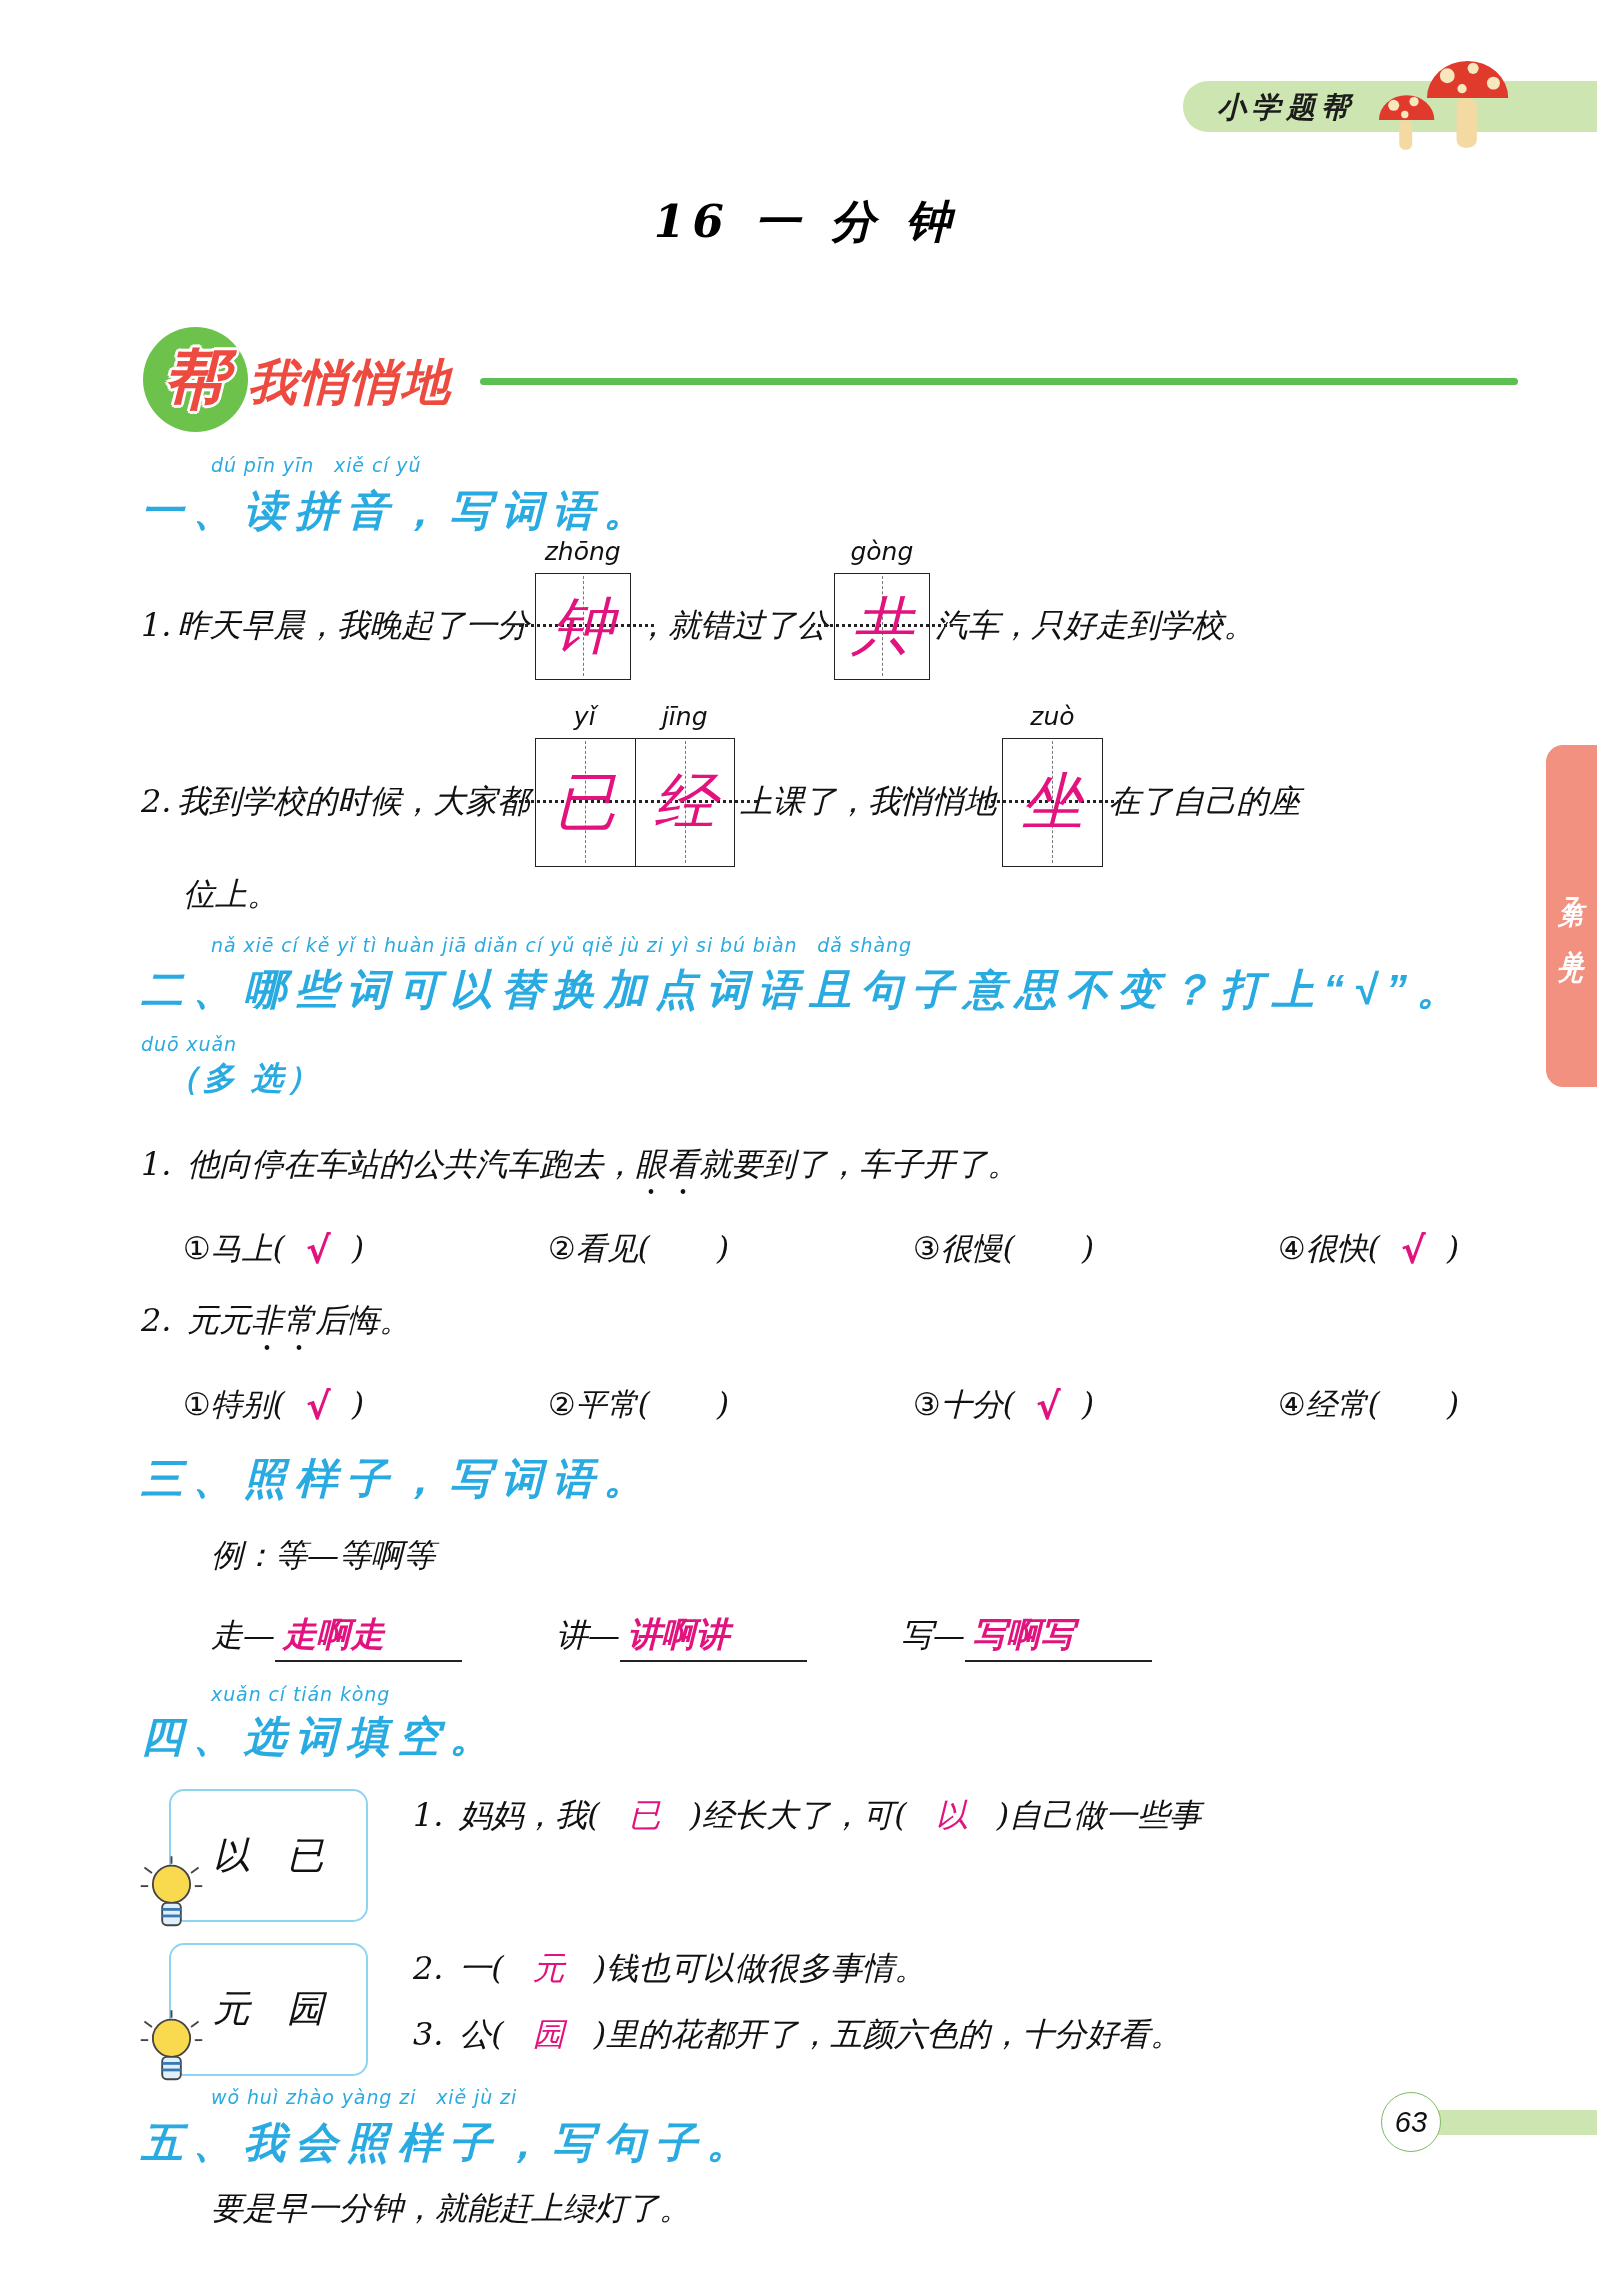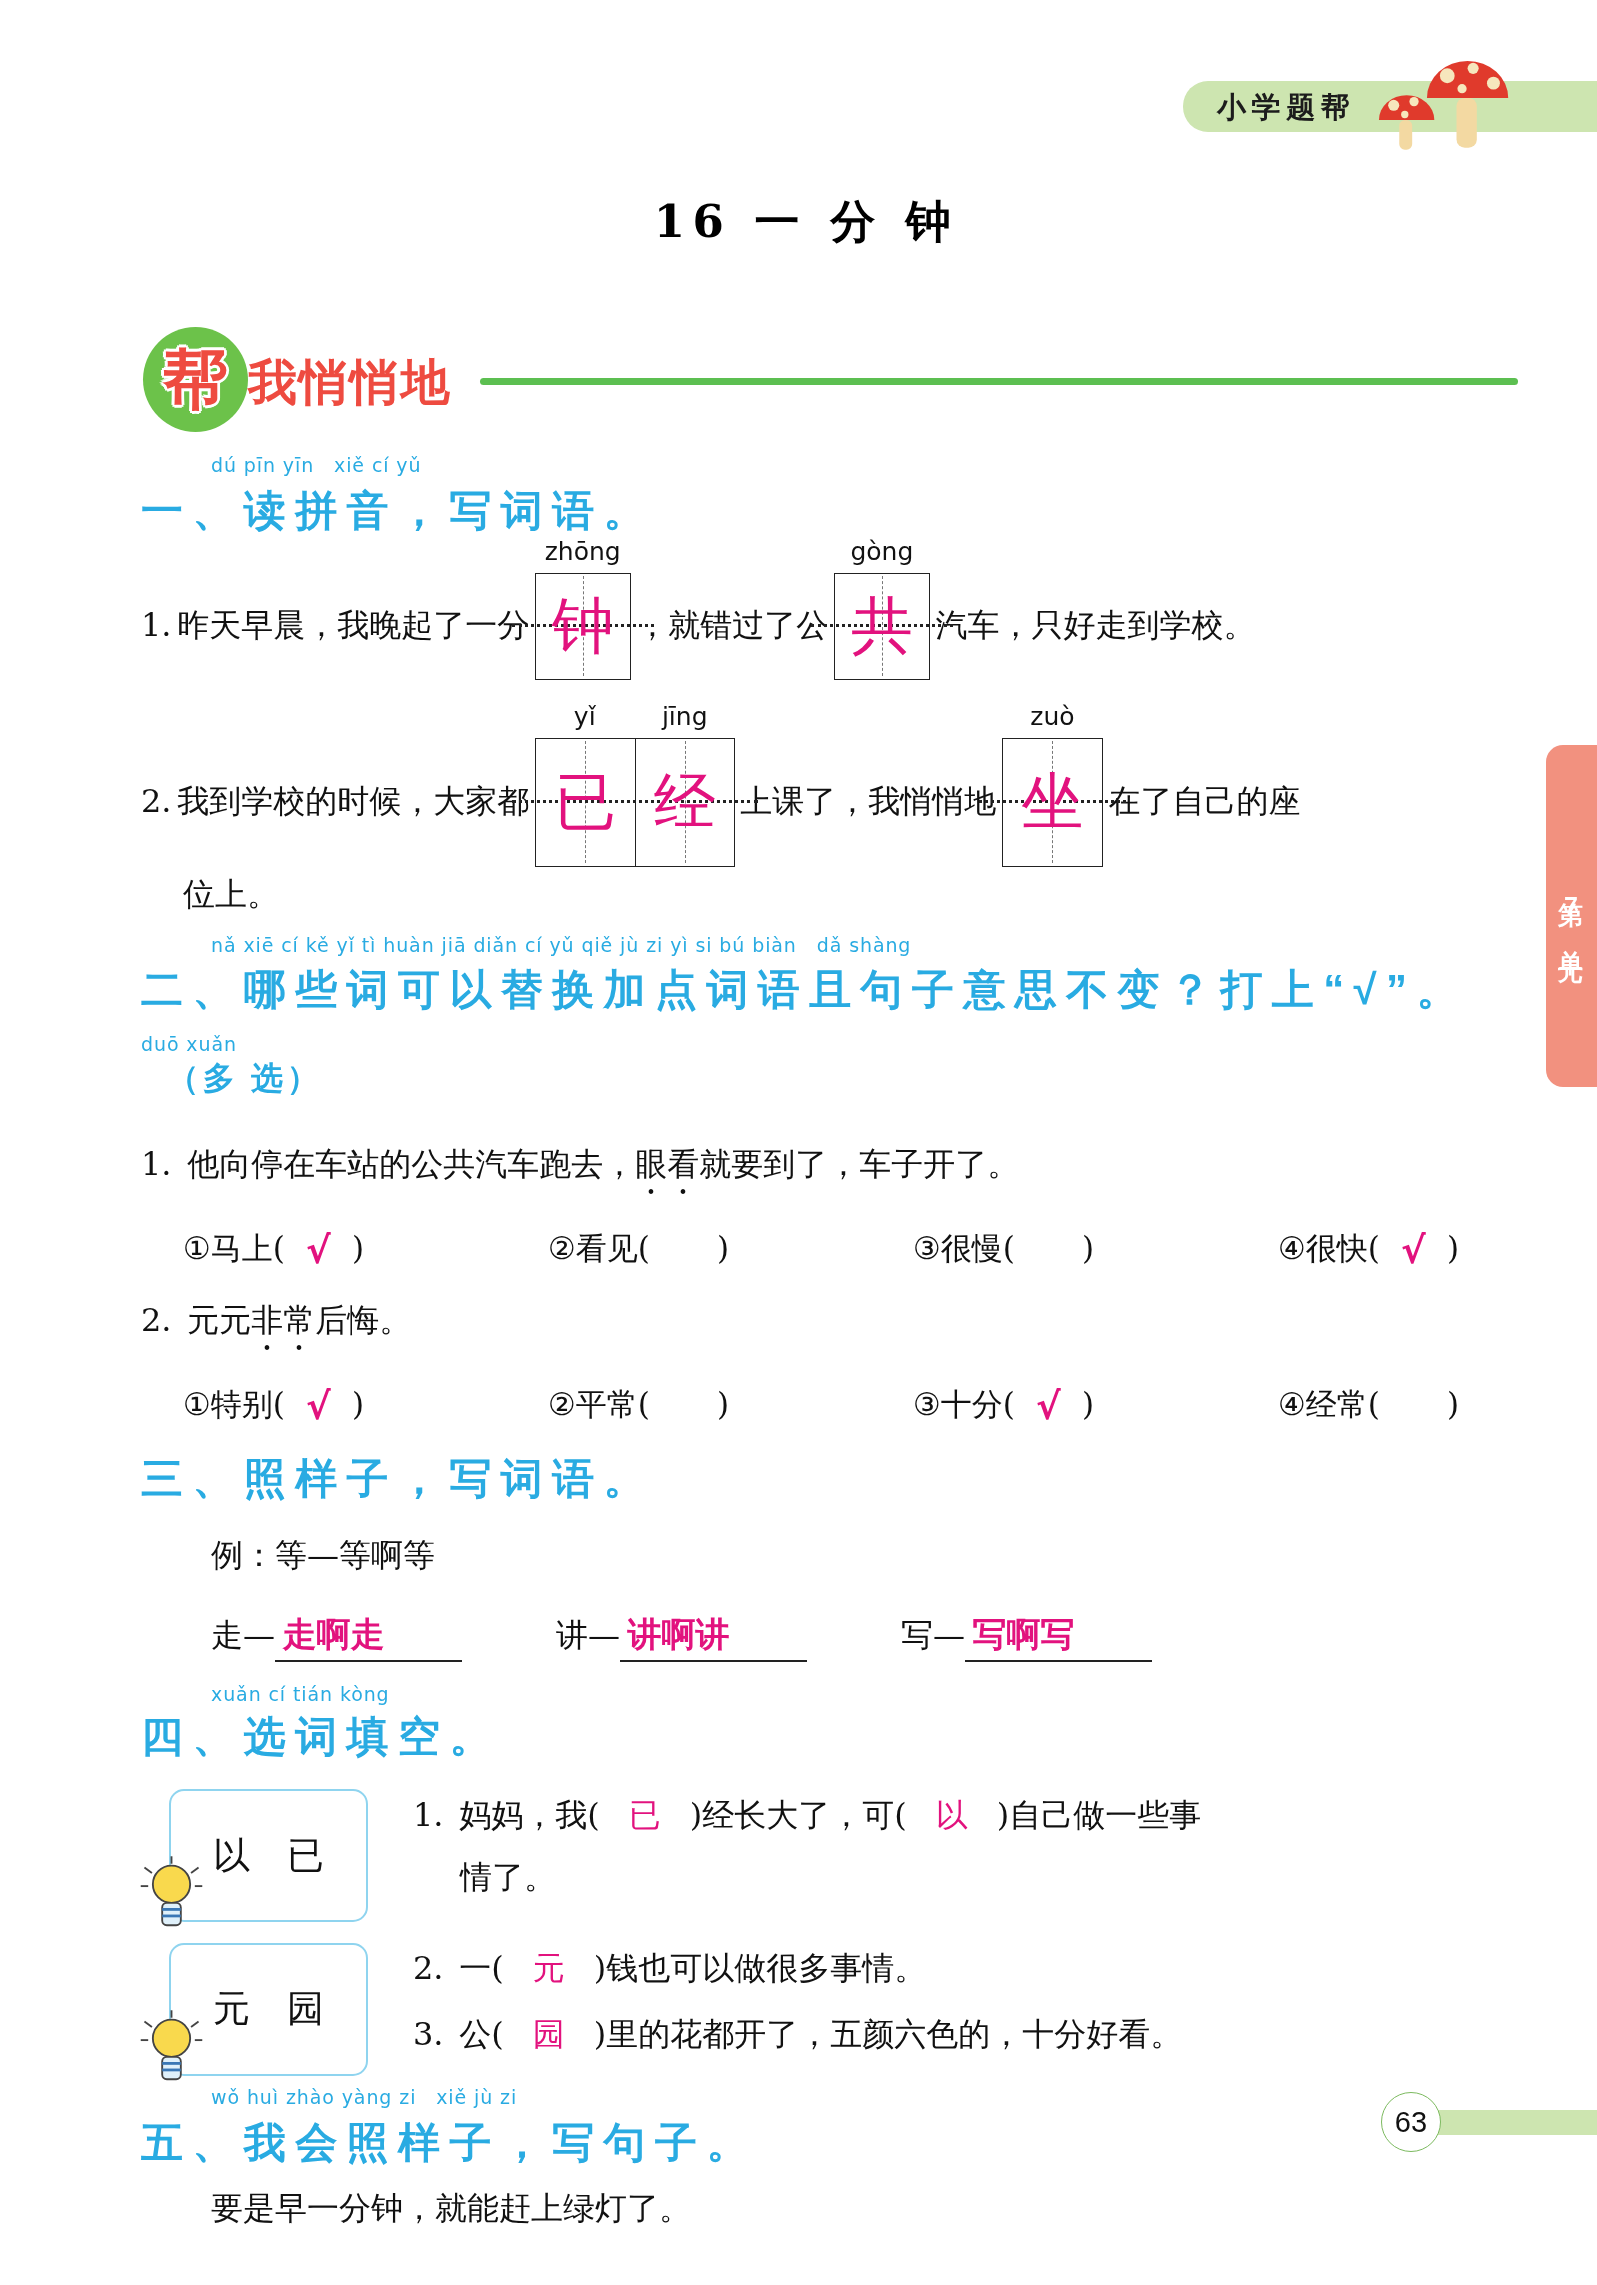--- a/index.html
+++ b/index.html
@@ -2,21 +2,21 @@
 <html style="--blue: #29abe2; --pink: #e2127e; --red: #ee4b40; --green: #5cbf51; --light-green: #cde5b0; --tab-pink: #f2917f; --box-blue: #8fd4ef;font-size:15px"><head>
 <meta charset="utf-8">
 <style>
   :root{
     --blue:#29abe2; --pink:#e2127e; --red:#ee4b40; --green:#5cbf51;
     --light-green:#cde5b0; --tab-pink:#f2917f; --box-blue:#8fd4ef;
   }
   *{margin:0;padding:0;box-sizing:border-box;}
   html,body{background:#fff;}
   #page{position:relative;width:1597px;height:2256px;background:#fff;overflow:hidden;
-        font-family:"DejaVu Serif","DejaVu Sans",serif;color:#111;}
+        font-family:"DejaVu Serif","DejaVu Sans",serif;color:#111;font-style:italic;}
   .content{position:absolute;left:141px;top:0;width:1330px;}
 
   
   .badge{position:absolute;top:81px;right:0;width:414px;height:51px;background:var(--light-green);
          border-radius:25px 0 0 25px;}
   .badge-label{position:absolute;left:34px;top:6.6px;font-family:"Liberation Sans",sans-serif;
          font-weight:bold;font-size:29px;letter-spacing:5.6px;color:#1c1c1c;}
   .mushrooms{position:absolute;left:183px;top:-41px;width:157px;height:126px;}
 
   
@@ -268,21 +268,20 @@
             <rect x="27" y="52" width="20" height="24" rx="5" fill="#dff0fa" stroke="#444" stroke-width="2"></rect>
             <line x1="27" y1="59" x2="47" y2="59" stroke="#3a77b5" stroke-width="3"></line>
             <line x1="27" y1="66" x2="47" y2="66" stroke="#3a77b5" stroke-width="3"></line>
           </svg>
         </div>
         <div class="group-items">
           <div class="kai">
             <span>1.</span>
             <span style="margin-left:5.6px;">妈妈，我(</span><span class="fill">已</span><span>)经长大了，可(</span><span class="fill">以</span><span>)自己做一些事</span>
           </div>
-          <div class="kai" style="margin-top:20.6px;margin-left:47px;">情了。</div>
         </div>
       </div>
 
       <div class="group-row" style="margin-top:20.6px;">
         <div class="wordbox-wrap">
           <div class="wordbox">元　园</div>
           <svg class="bulb" viewBox="0 0 74 86">
             <g stroke="#444" stroke-width="2">
               <line x1="8" y1="14" x2="16" y2="20"></line>
                 <line x1="37" y1="2" x2="37" y2="10"></line>

